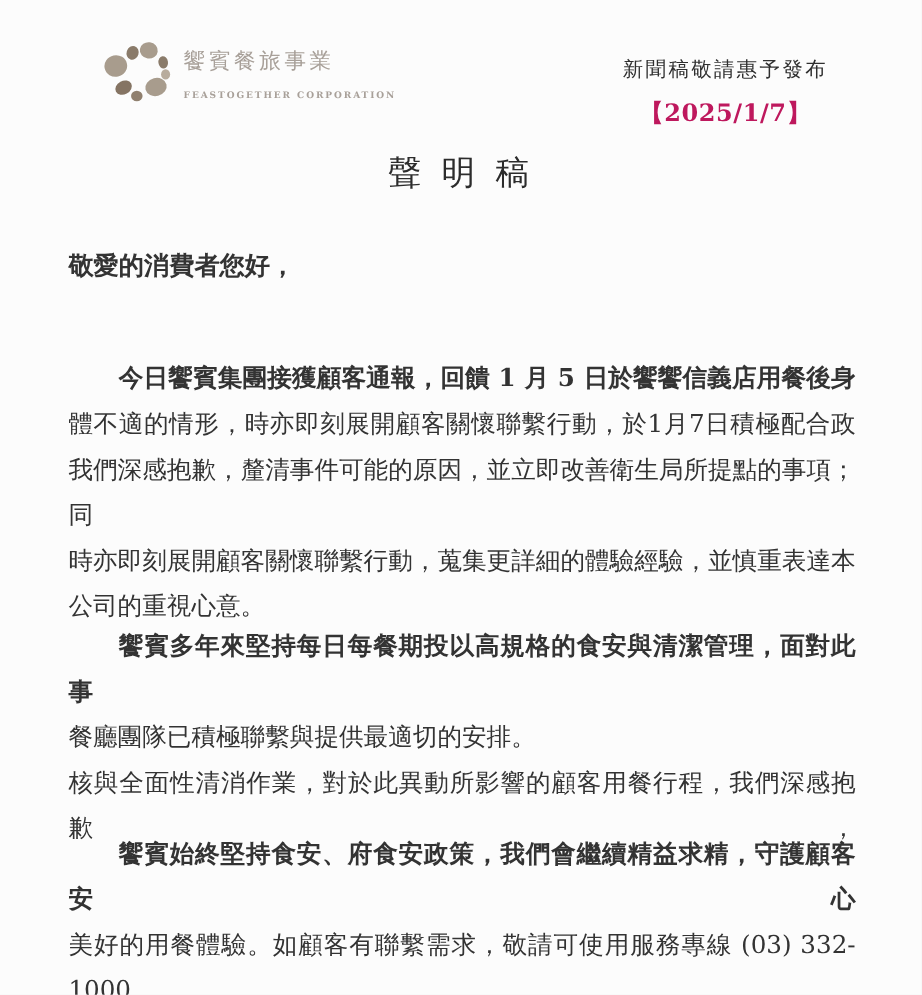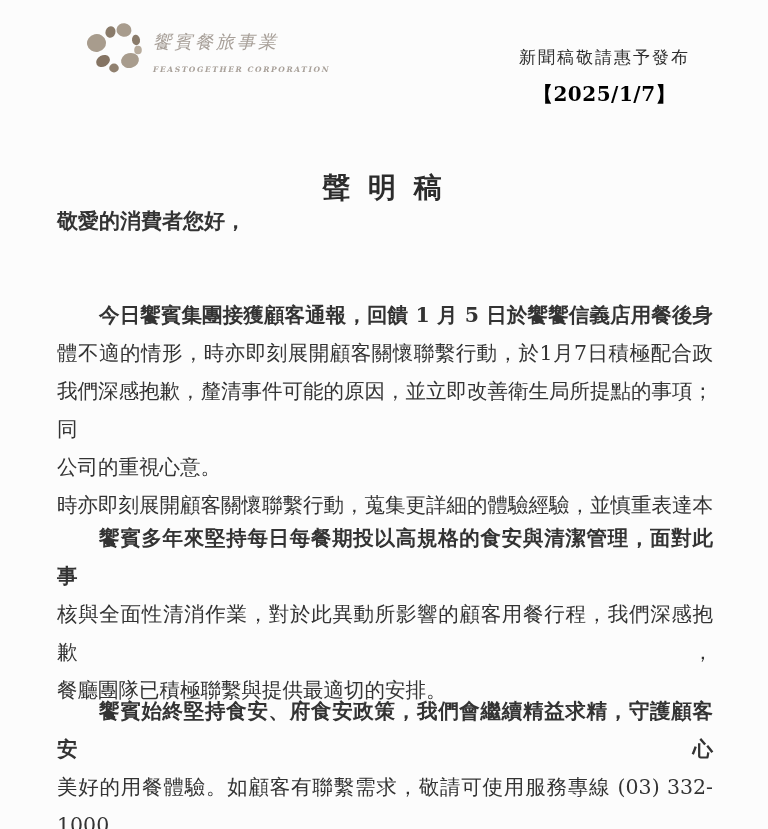--- a/index.html
+++ b/index.html
@@ -12,24 +12,23 @@
     background: #fcfcfc;
     overflow: hidden;
     font-family: "DejaVu Serif", "Liberation Serif", serif;
     color: #333333;
   }
 
   
   .logo {
     position: absolute;
     left: 86px;
-    top: 21px;
+    top: 33px;
     display: flex;
-    align-items: center;
-    font-style: italic;
+    align-items: flex-start;
   }
   .logo svg { display:block; }
   .logo-text { margin-left: 9px; margin-top: 9px; }
   .logo-zh {
     font-size: 18px;
     letter-spacing: 3px;
     color: #a8a099;
     line-height: 20px;
     white-space: nowrap;
   }
@@ -57,37 +56,36 @@
     font-size: 17px;
     letter-spacing: 2px;
     color: #2f2f2f;
     white-space: nowrap;
   }
   .date {
     font-size: 20px;
     font-weight: bold;
     margin-top: 12px;
     letter-spacing: 0.5px;
-    color: #000000;
+    color: #be185d;
     white-space: nowrap;
   }
 
   
   .title {
     position: absolute;
     top: 127px;
     left: 0;
     right: 0;
     text-align: center;
     font-size: 28px;
-    font-weight: bold;
+    font-weight: normal;
     letter-spacing: 4px;
     line-height: 34px;
     color: #2c2c2c;
-    margin-top: 44px;
   }
 
   
   .greeting {
     position: absolute;
     left: 57px;
     top: 206px;
     font-size: 21px;
     line-height: 30px;
     color: #333333;
@@ -139,28 +137,28 @@
   </div>
 
   <div class="title">聲 明 稿</div>
 
   <div class="greeting">敬愛的消費者您好，</div>
 
   <div class="para para-1">
     <div class="line first">今日饗賓集團接獲顧客通報，回饋 1 月 5 日於饗饗信義店用餐後身</div>
     <div class="line">體不適的情形，時亦即刻展開顧客關懷聯繫行動，於1月7日積極配合政</div>
     <div class="line">我們深感抱歉，釐清事件可能的原因，並立即改善衛生局所提點的事項；同</div>
+    <div class="line">時亦即刻展開顧客關懷聯繫行動，蒐集更詳細的體驗經驗，並慎重表達本</div>
     <div class="line last">公司的重視心意。</div>
-    <div class="line">時亦即刻展開顧客關懷聯繫行動，蒐集更詳細的體驗經驗，並慎重表達本</div>
   </div>
 
   <div class="para para-2">
     <div class="line first">饗賓多年來堅持每日每餐期投以高規格的食安與清潔管理，面對此事</div>
+    <div class="line last">餐廳團隊已積極聯繫與提供最適切的安排。</div>
     <div class="line">核與全面性清消作業，對於此異動所影響的顧客用餐行程，我們深感抱歉，</div>
-    <div class="line last">餐廳團隊已積極聯繫與提供最適切的安排。</div>
   </div>
 
   <div class="para para-3">
     <div class="line first">饗賓始終堅持食安、府食安政策，我們會繼續精益求精，守護顧客安心</div>
     <div class="line">美好的用餐體驗。如顧客有聯繫需求，敬請可使用服務專線 (03) 332-1000</div>
 
   </div>
 
 </div>
 

